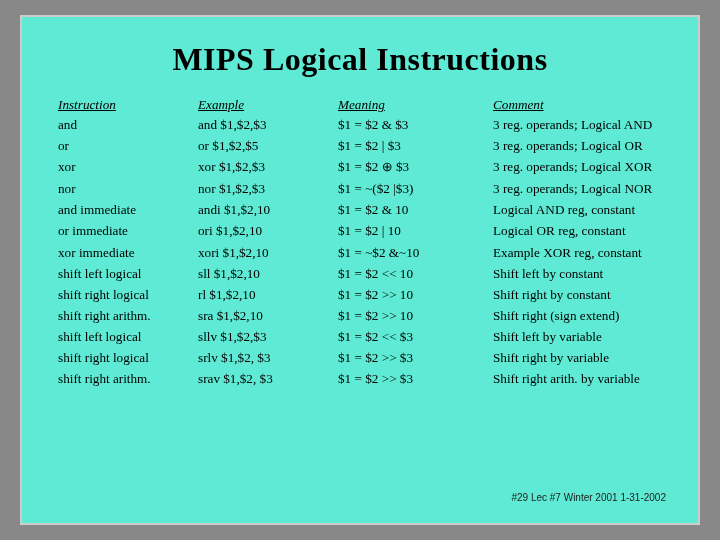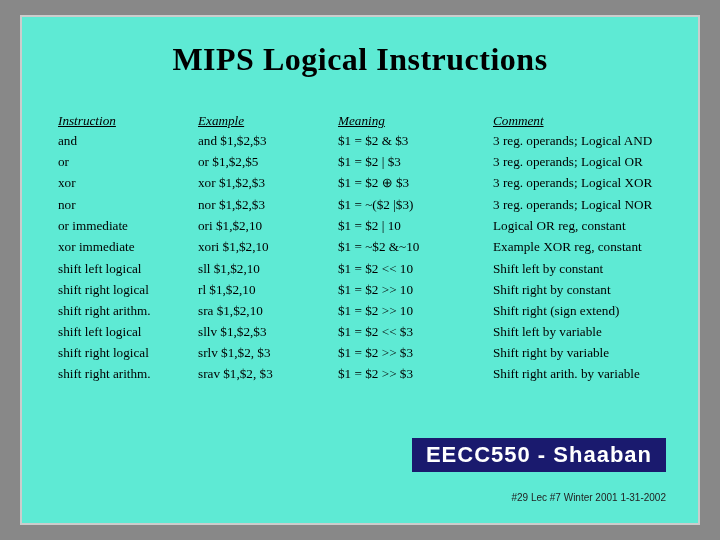--- a/index.html
+++ b/index.html
@@ -24,21 +24,20 @@
     }
     .title {
       font-size: 32px;
       font-weight: bold;
       text-align: center;
       margin-bottom: 18px;
       letter-spacing: 0.5px;
     }
     .table-container {
       flex: 1;
-      margin-top: 16px;
     }
     table {
       width: 100%;
       border-collapse: collapse;
       font-size: 13.2px;
     }
     th {
       font-style: italic;
       font-weight: normal;
       text-align: left;
@@ -118,20 +117,26 @@
             <td>$1 = $2 <span class="oplus">⊕</span> $3</td>
             <td>3 reg. operands; Logical XOR</td>
           </tr>
           <tr>
             <td>nor</td>
             <td>nor $1,$2,$3</td>
             <td>$1 = ~($2 |$3)</td>
             <td>3 reg. operands; Logical NOR</td>
           </tr>
           <tr>
+            <td>and immediate</td>
+            <td>andi $1,$2,10</td>
+            <td>$1 = $2 &amp; 10</td>
+            <td>Logical AND reg, constant</td>
+          </tr>
+          <tr>
             <td>or immediate</td>
             <td>ori $1,$2,10</td>
             <td>$1 = $2 | 10</td>
             <td>Logical OR reg, constant</td>
           </tr>
           <tr>
             <td>xor immediate</td>
             <td>xori $1,$2,10</td>
             <td>$1 = ~$2 &amp;~10</td>
             <td>Example XOR reg, constant</td>
@@ -171,19 +176,16 @@
             <td>srav $1,$2, $3</td>
             <td>$1 = $2 &gt;&gt; $3</td>
             <td>Shift right arith. by variable</td>
           </tr>
         </tbody>
     </table>
   </div>
   <div class="footer">
     <div style="flex:1"></div>
     <div style="display:flex; flex-direction:column; align-items:flex-end;">
-      <div class="footer-badge">
-        <span>EECC550 - Shaaban</span>
-      </div>
       <div class="footer-sub">#29   Lec #7   Winter 2001   1-31-2002</div>
     </div>
   </div>
 </div>
 
 </body></html>

